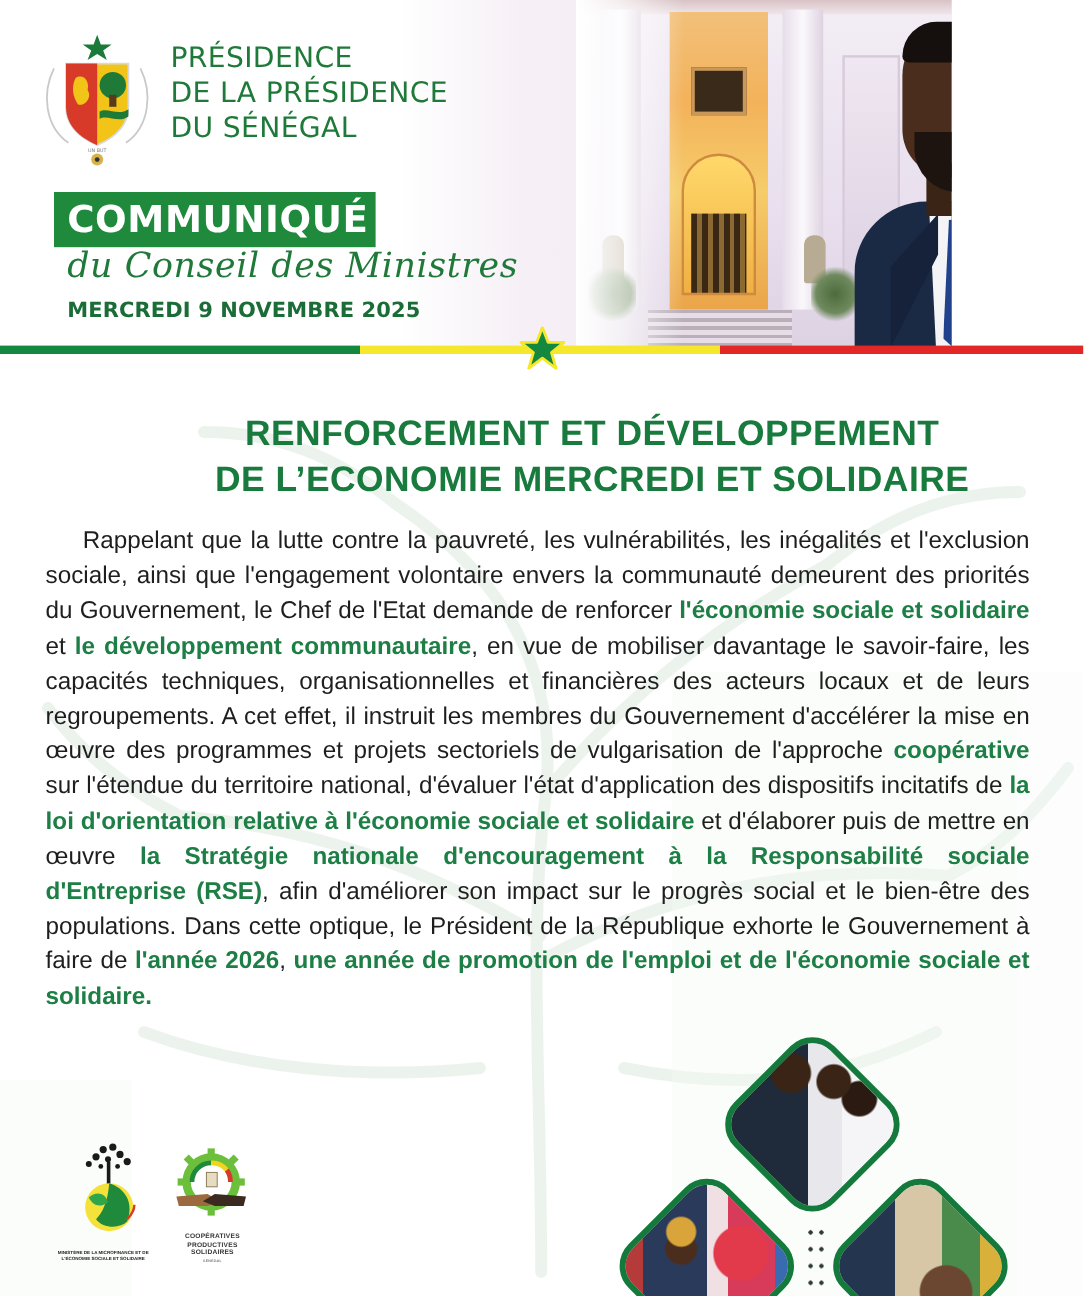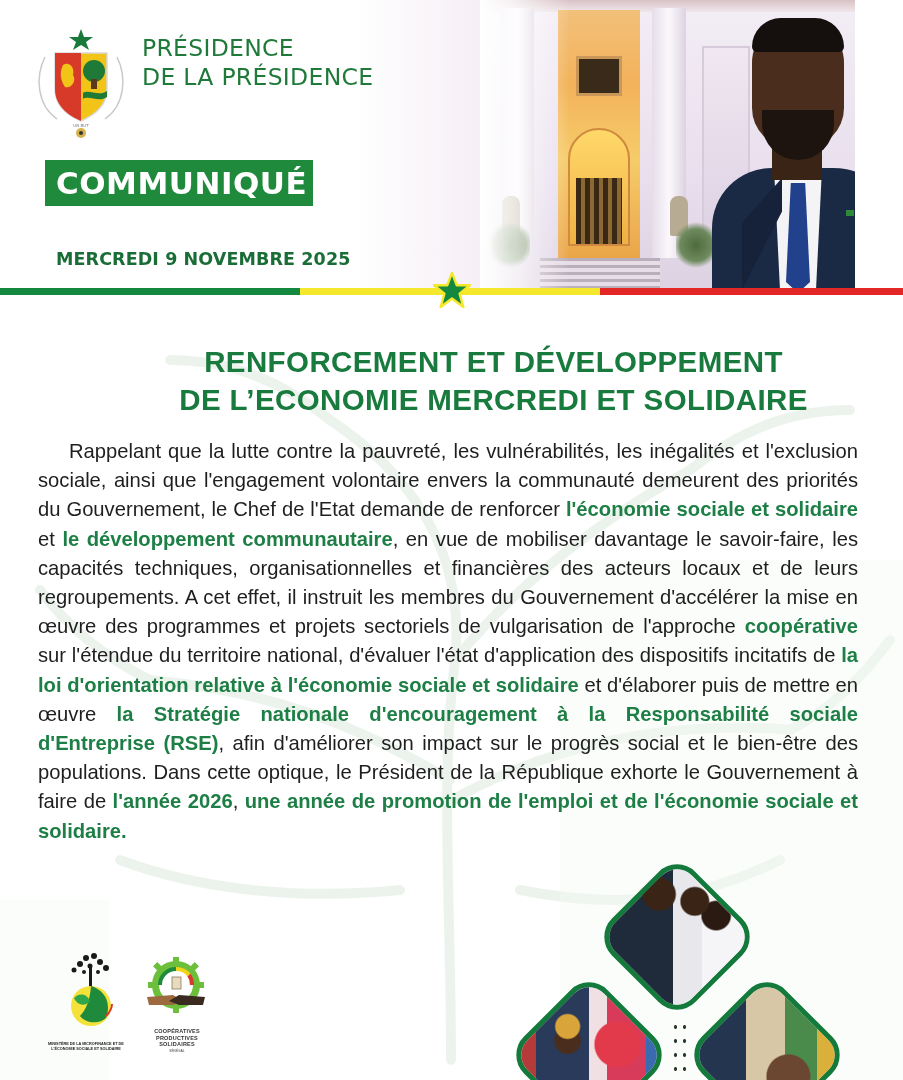--- a/index.html
+++ b/index.html
@@ -1,20 +1,20 @@
 <!DOCTYPE html>
 <html><head>
 <meta charset="utf-8">
 <style>
   html, body { margin:0; padding:0; }
   body { width:903px; height:1080px; overflow:hidden; background:#ffffff; position:relative; font-family:"DejaVu Sans", sans-serif; }
   .page { position:absolute; inset:0; width:903px; height:1080px; overflow:hidden; background:#fff; }
 
   
-  .header { position:absolute; left:0; top:0; width:855px; height:290px; overflow:hidden;
+  .header { position:absolute; left:0; top:0; width:793px; height:290px; overflow:hidden;
     background: linear-gradient(90deg, #ffffff 0%, #ffffff 42%, #f6f0f6 55%, #ece4ef 100%); }
   .palace { position:absolute; left:480px; top:0; width:423px; height:290px; overflow:hidden;
     background: linear-gradient(180deg, #f3eef5 0%, #e9dfee 60%, #ddd2e2 100%); }
   .palace .fade { position:absolute; left:0; top:0; width:90px; height:290px;
     background: linear-gradient(90deg, #ffffff 0%, rgba(255,255,255,0.7) 40%, rgba(255,255,255,0) 100%); z-index:3; }
   .palace .cornice { position:absolute; left:0; top:0; width:423px; height:12px; background:linear-gradient(180deg,#d9c2c6,#efe6ea); }
   .palace .col { position:absolute; top:8px; width:34px; height:250px; background:linear-gradient(90deg,#e6dde9,#fbf8fc,#ddd3e0); }
   .palace .doorway { position:absolute; left:78px; top:10px; width:82px; height:250px;
     background: linear-gradient(180deg,#f2c07a 0%,#f3b25a 30%,#f6cc6a 60%,#eaa448 100%); }
   .palace .window { position:absolute; left:96px; top:56px; width:46px; height:40px; background:#3a2a1a; border:3px solid #c99757; box-sizing:border-box; }
@@ -149,24 +149,26 @@
       <rect x="58" y="52" width="6" height="10" fill="#5a3a1a"></rect>
       <path d="M50 66 C56 62 66 70 74 64 V70 C66 76 56 68 50 72 Z" fill="#1f7a38"></path>
       <text x="48" y="100" font-size="4" text-anchor="middle" fill="#777" font-family="DejaVu Sans, sans-serif">UN BUT</text>
       <circle cx="48" cy="106" r="5" fill="#d6b24a"></circle>
       <circle cx="48" cy="106" r="2" fill="#333"></circle>
     </svg>
 
     <div class="brand">
       <div class="brand-line">PRÉSIDENCE</div>
       <div class="brand-line">DE LA PRÉSIDENCE</div>
+      <div class="brand-line">DU SÉNÉGAL</div>
     </div>
 
     <div class="communique-box"></div>
     <div class="communique-text">COMMUNIQUÉ</div>
+    <div class="script-line">du Conseil des Ministres</div>
     <div class="date-line">MERCREDI 9 NOVEMBRE 2025</div>
   </div>
 
   <div class="flag-stripe">
     <div class="g"></div>
     <div class="y"></div>
     <div class="r"></div>
   </div>
   <svg class="flag-star" viewBox="0 0 40 38">
     <polygon points="20,1 25,14 39,14 28,23 32,37 20,28 8,37 12,23 1,14 15,14" fill="#14883e" stroke="#f5e72b" stroke-width="2.5" stroke-linejoin="round"></polygon>

